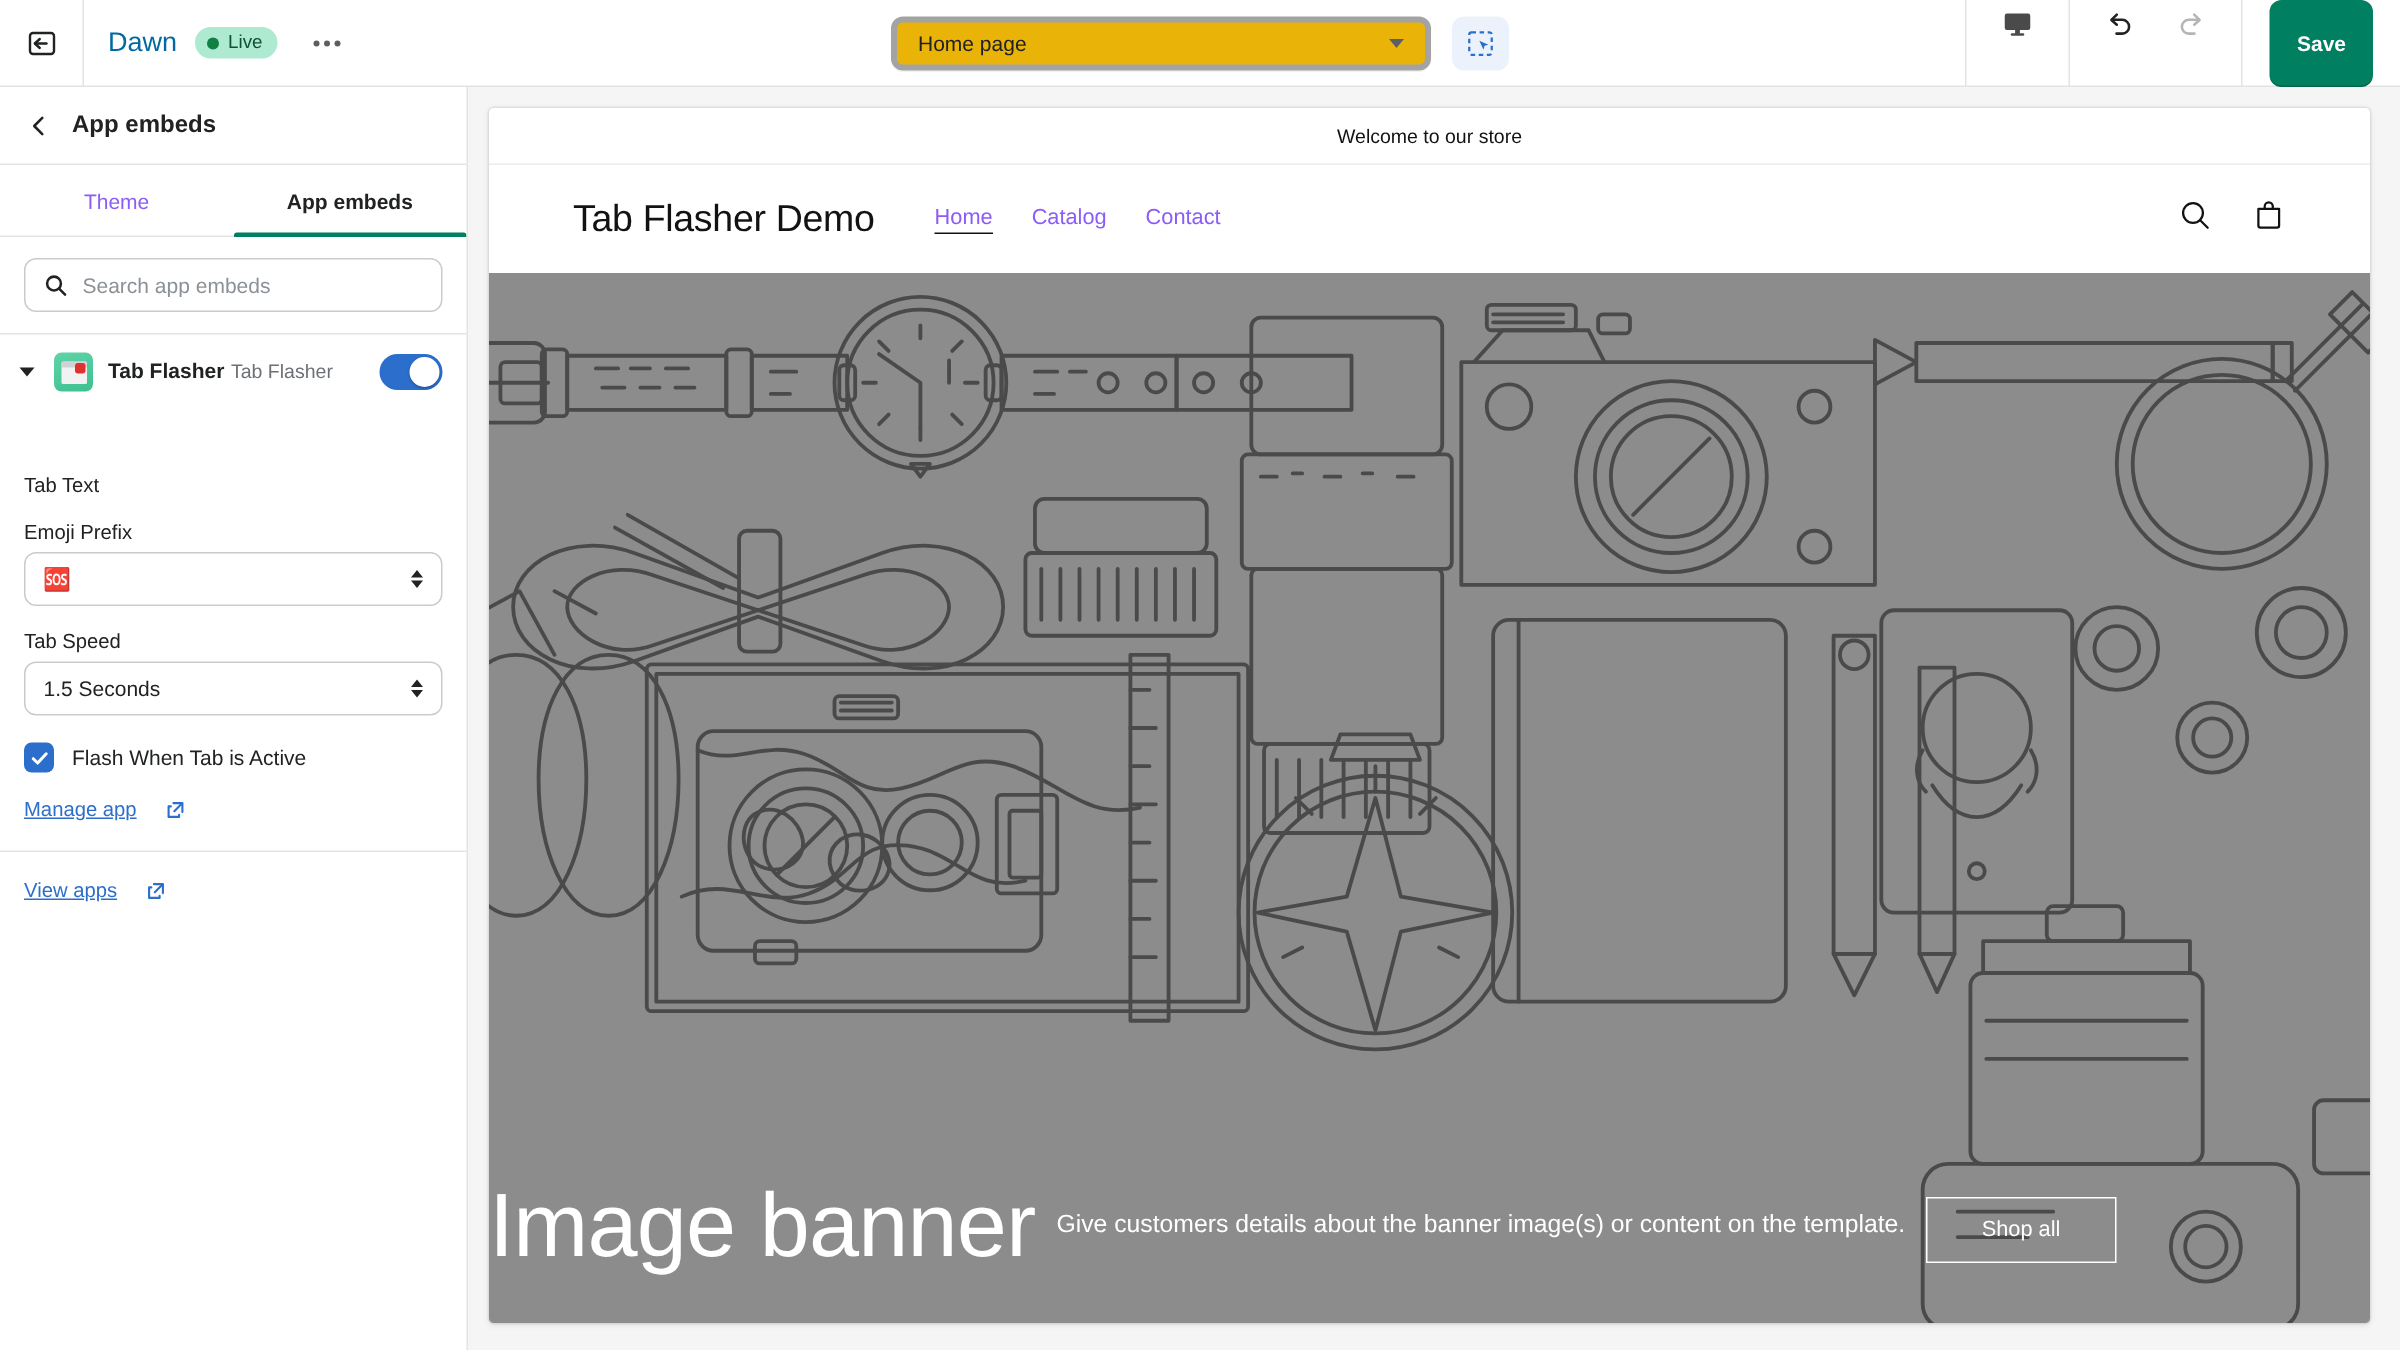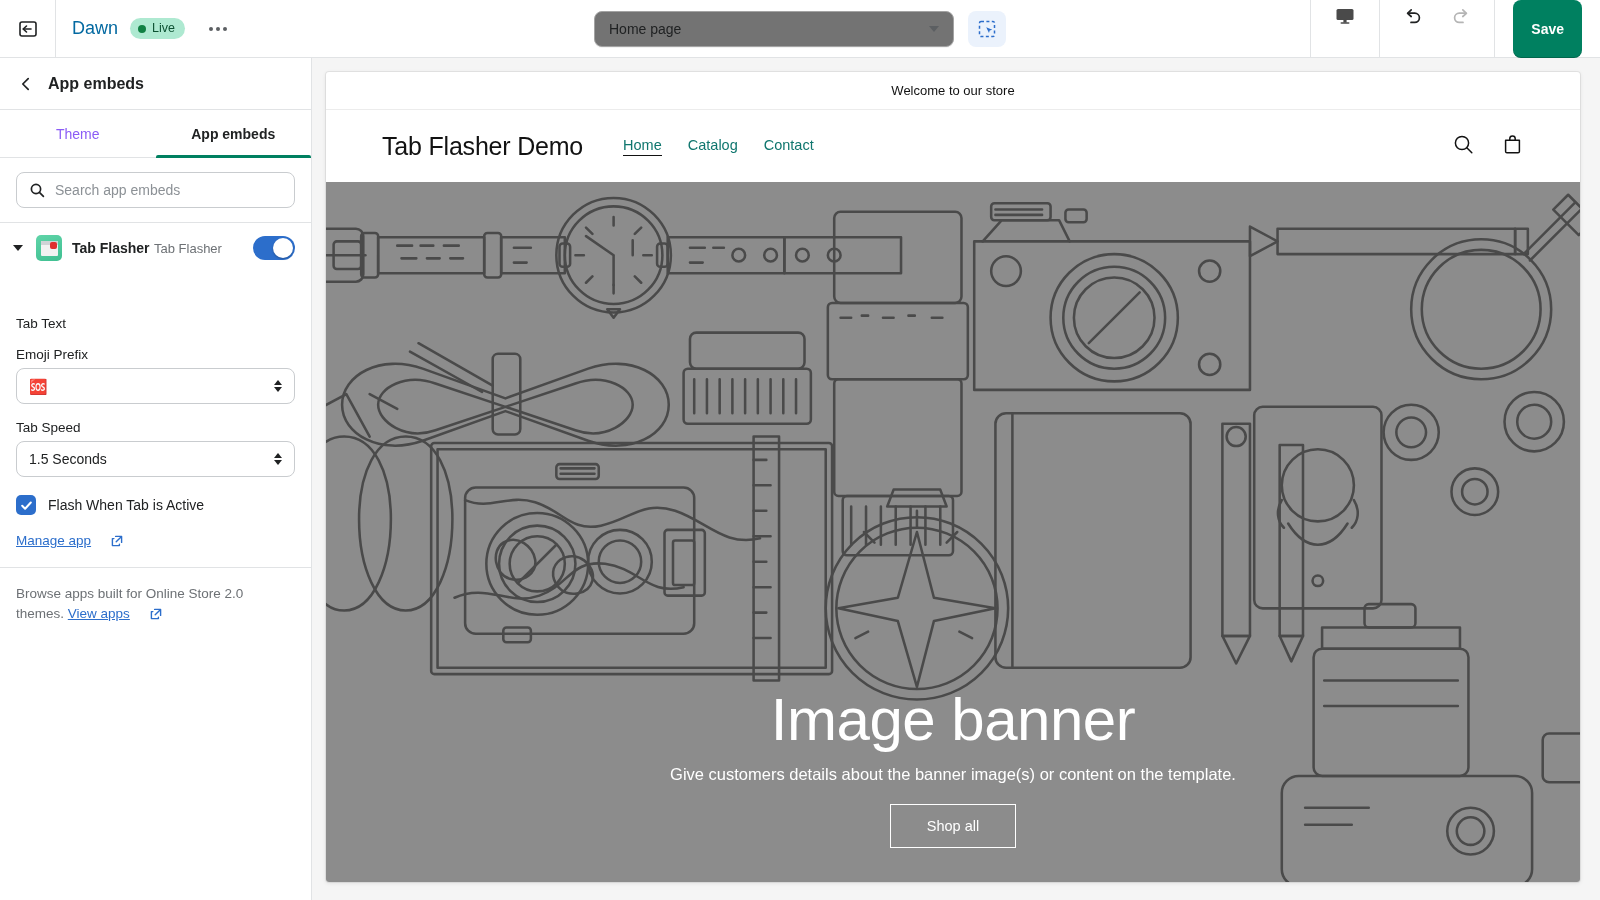--- a/index.html
+++ b/index.html
@@ -67,23 +67,23 @@
     display: block;
   }
   .tb-center {
     position: absolute;
     left: 50%;
     transform: translateX(-50%);
     display: flex; align-items: center; gap: 14px;
   }
   .page-select {
     width: 360px; height: 36px;
-    border: 1px solid #a3a3a3;
+    border: 4px solid #a3a3a3;
     border-radius: 8px;
-    background: #737373;
+    background: #eab308;
     display: flex; align-items: center;
     justify-content: space-between;
     padding: 0 14px;
     font-size: 14px;
     color: #202223;
     cursor: pointer;
     box-shadow: 0 1px 0 rgba(0,0,0,0.05);
   }
   .caret {
     width: 0; height: 0;
@@ -361,21 +361,21 @@
   }
   .store-logo {
     font-size: 25px;
     color: #121212;
     letter-spacing: -0.2px;
     font-family: "Liberation Sans", sans-serif;
   }
   .store-nav { display: flex; align-items: center; gap: 26px; }
   .nav-link {
     font-size: 14.5px;
-    color: #0f766e;
+    color: #8b5cf6;
     cursor: pointer;
     padding-bottom: 2px;
   }
   .nav-link.active { border-bottom: 1px solid #121212; }
   .store-actions {
     margin-left: auto;
     display: flex; align-items: center; gap: 26px;
   }
   .banner {
     flex: 1;
@@ -386,21 +386,21 @@
   }
   .banner-art {
     position: absolute;
     inset: 0;
     width: 100%; height: 100%;
   }
   .banner-text {
     position: absolute;
     left: 0; right: 0;
     bottom: 34px;
-    display: flex; flex-direction: column; align-items: center;
+    display: flex; flex-direction: row; align-items: center;
     gap: 14px;
     z-index: 2;
   }
   .banner-h {
     font-size: 60px;
     color: #ffffff;
     font-weight: 400;
     letter-spacing: -0.5px;
     line-height: 1.05;
     text-align: center;
@@ -583,21 +583,21 @@
             <svg width="12" height="12" viewBox="0 0 12 12">
               <path d="M4.6 1.4h6v6" fill="none" stroke="#2c6ecb" stroke-width="1.4" stroke-linecap="round" stroke-linejoin="round"></path>
               <path d="M10.3 1.7L5.2 6.8" stroke="#2c6ecb" stroke-width="1.4" stroke-linecap="round"></path>
               <path d="M8.4 9.2v1.4H1.4V3.6h1.5" fill="none" stroke="#2c6ecb" stroke-width="1.4" stroke-linecap="round" stroke-linejoin="round"></path>
             </svg>
           </span>
         </div>
       </div>
 
       <div class="sb-footer">
-        <span>Browse apps built for Online Store 2.0 themes. </span><span class="ext-link">
+        <span class="ext-link">
             <span>View apps</span>
             <svg width="12" height="12" viewBox="0 0 12 12">
               <path d="M4.6 1.4h6v6" fill="none" stroke="#2c6ecb" stroke-width="1.4" stroke-linecap="round" stroke-linejoin="round"></path>
               <path d="M10.3 1.7L5.2 6.8" stroke="#2c6ecb" stroke-width="1.4" stroke-linecap="round"></path>
               <path d="M8.4 9.2v1.4H1.4V3.6h1.5" fill="none" stroke="#2c6ecb" stroke-width="1.4" stroke-linecap="round" stroke-linejoin="round"></path>
             </svg>
           </span>
       </div>
     </div>
 

